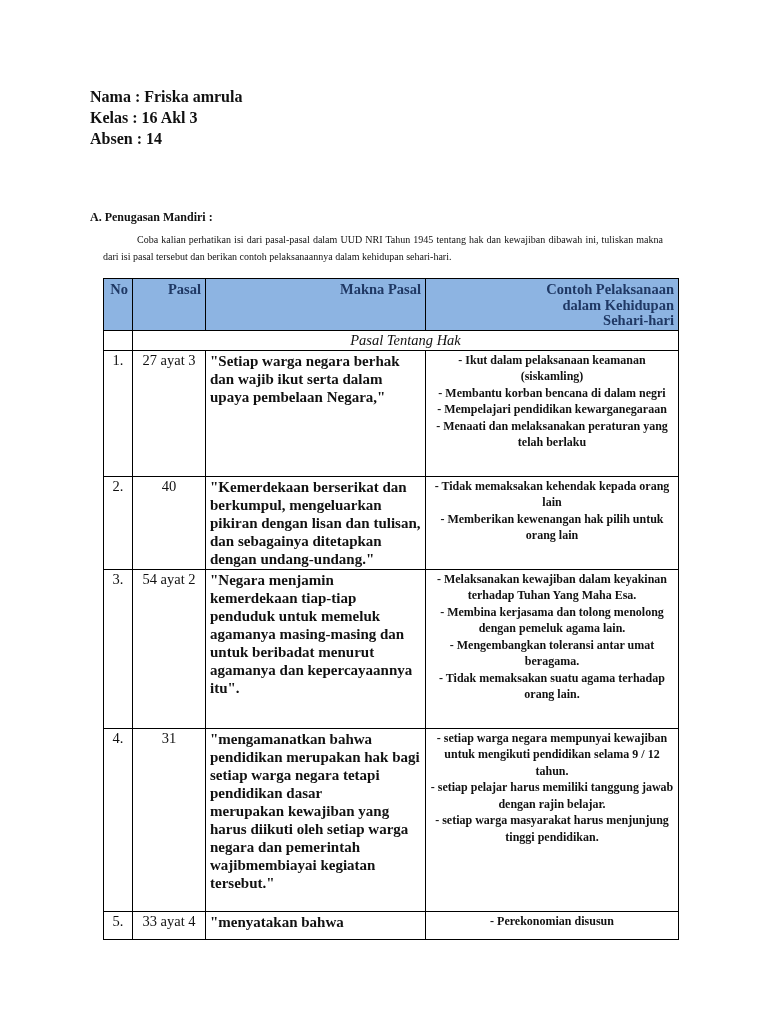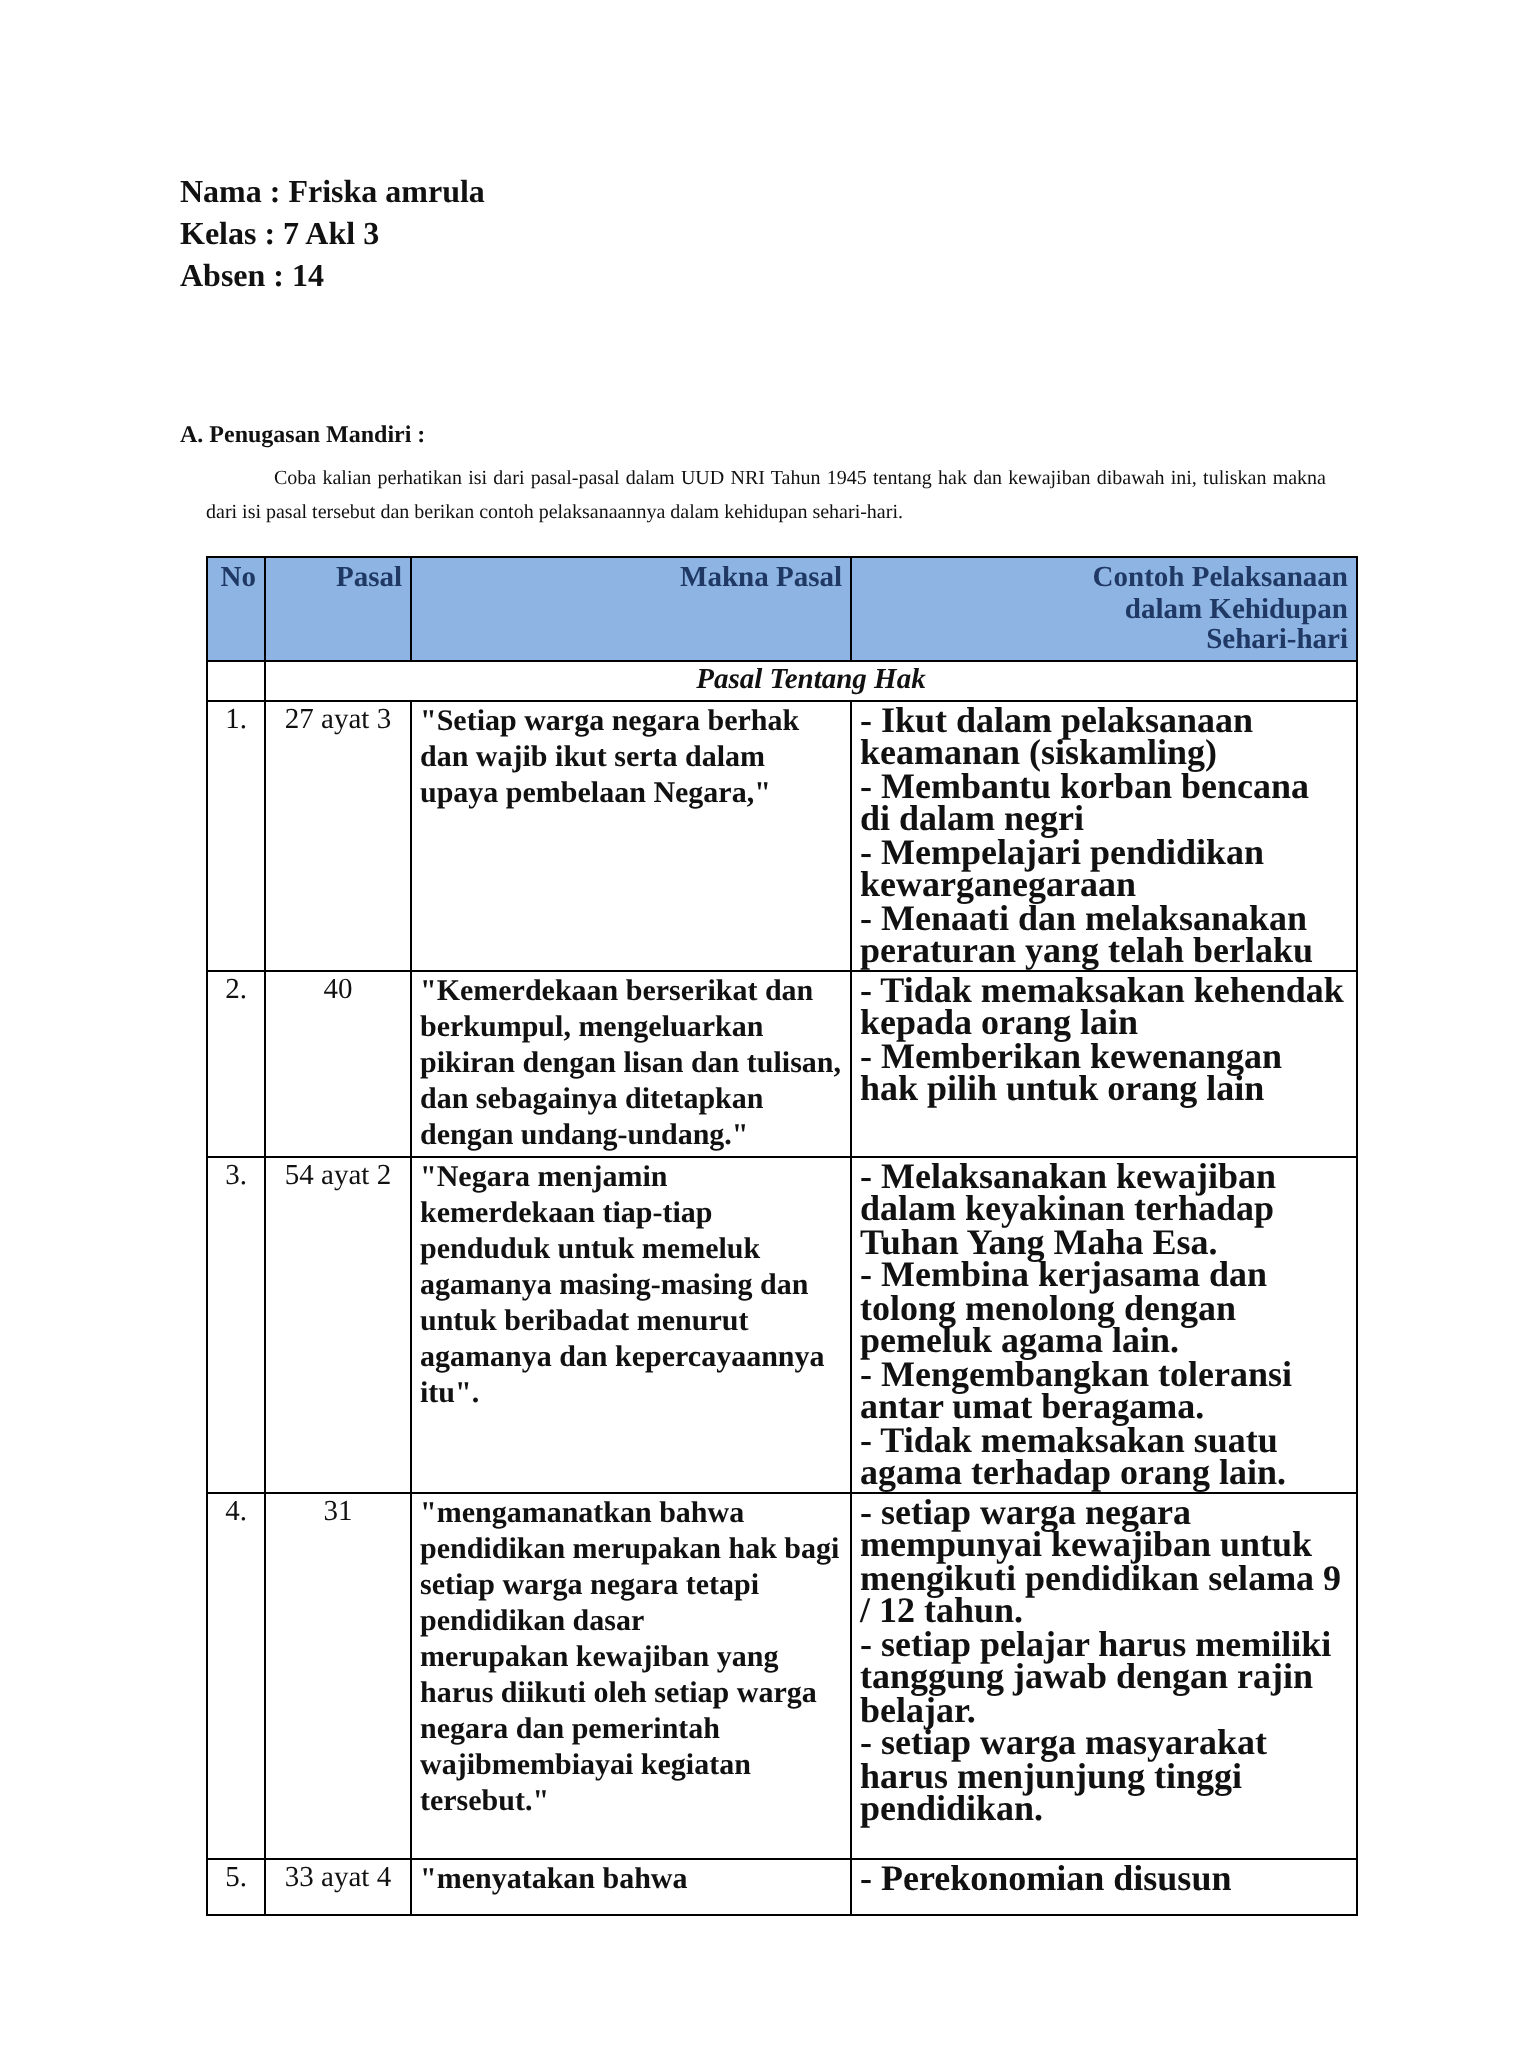--- a/index.html
+++ b/index.html
@@ -60,51 +60,52 @@
     font-size:14.5px;
     line-height:15.5px;
     text-align:right;
     padding-top:3px;
   }
   .col-no{width:29px;}
   .col-pasal{width:73px;}
   .col-makna{width:220px;}
   .col-contoh{width:253px;}
   .subheader-cell{
-    font-weight:bold;
+    font-weight:normal;
     font-style:italic;
     font-size:14.5px;
     text-align:center;
     line-height:17px;
   }
   td.cell-no, td.cell-pasal{
     text-align:center;
     font-size:14.5px;
     line-height:17px;
   }
   td.cell-makna{
     font-weight:bold;
     font-size:15px;
     line-height:18px;
   }
   td.cell-contoh{
     font-weight:bold;
-    font-size:18px;
+    font-size:12px;
     line-height:16.5px;
+    text-align:center;
   }
   .multiline{white-space:pre-line;}
 </style>
 </head>
 <body>
 
 <div class="page">
 
   <div class="student-block">
     <div>Nama : Friska amrula</div>
-    <div>Kelas : 7 Akl 3</div>
+    <div>Kelas : 16 Akl 3</div>
     <div>Absen : 14</div>
   </div>
 
   <div class="section-title">A. Penugasan Mandiri :</div>
 
   <div class="instruction">Coba kalian perhatikan isi dari pasal-pasal dalam UUD NRI Tahun 1945 tentang hak dan kewajiban dibawah ini, tuliskan makna dari isi pasal tersebut dan berikan contoh pelaksanaannya dalam kehidupan sehari-hari.</div>
 
   <table class="assignment">
     <colgroup>
       <col class="col-no">

